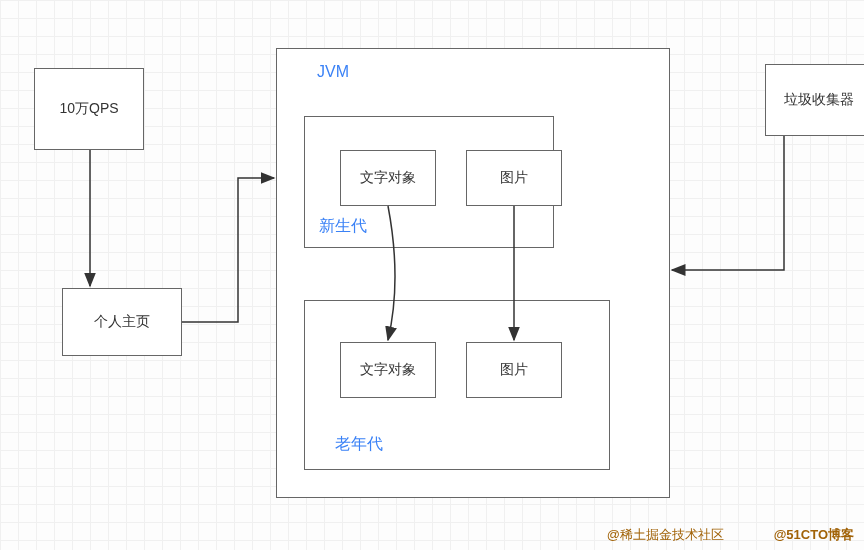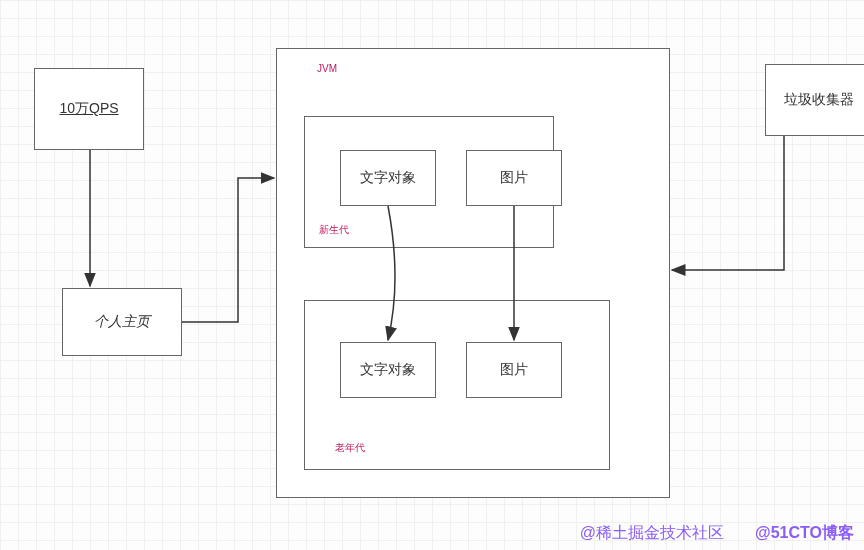--- a/index.html
+++ b/index.html
@@ -26,43 +26,43 @@
     justify-content: center;
     text-align: center;
   }
   .container {
     position: absolute;
     border: 1px solid #666;
     background: #fff;
   }
   .container-label {
     position: absolute;
-    font-size: 10px;
-    color: #be185d;
+    font-size: 16px;
+    color: #3b82f6;
   }
   svg.arrows {
     position: absolute;
     left: 0; top: 0;
     width: 864px; height: 550px;
     pointer-events: none;
   }
   .watermark {
     position: absolute;
-    font-size: 16px;
-    color: #8b5cf6;
+    font-size: 13px;
+    color: #a16207;
   }
 </style>
 </head>
 <body>
 
-<div class="box" style="left:34px; top:68px; width:110px; height:82px;text-decoration:underline;">
+<div class="box" style="left:34px; top:68px; width:110px; height:82px;">
   <span>10万QPS</span>
 </div>
 
-<div class="box" style="left:62px; top:288px; width:120px; height:68px;font-style:italic;">
+<div class="box" style="left:62px; top:288px; width:120px; height:68px;">
   <span>个人主页</span>
 </div>
 
 <div class="box" style="left:730px; top:64px; width:108px; height:72px;margin-left:35px;">
   <span>垃圾收集器</span>
 </div>
 
 <div class="container" style="left:276px; top:48px; width:394px; height:450px;">
   <div class="container-label" style="left:40px; top:14px;">JVM</div>
 </div>

